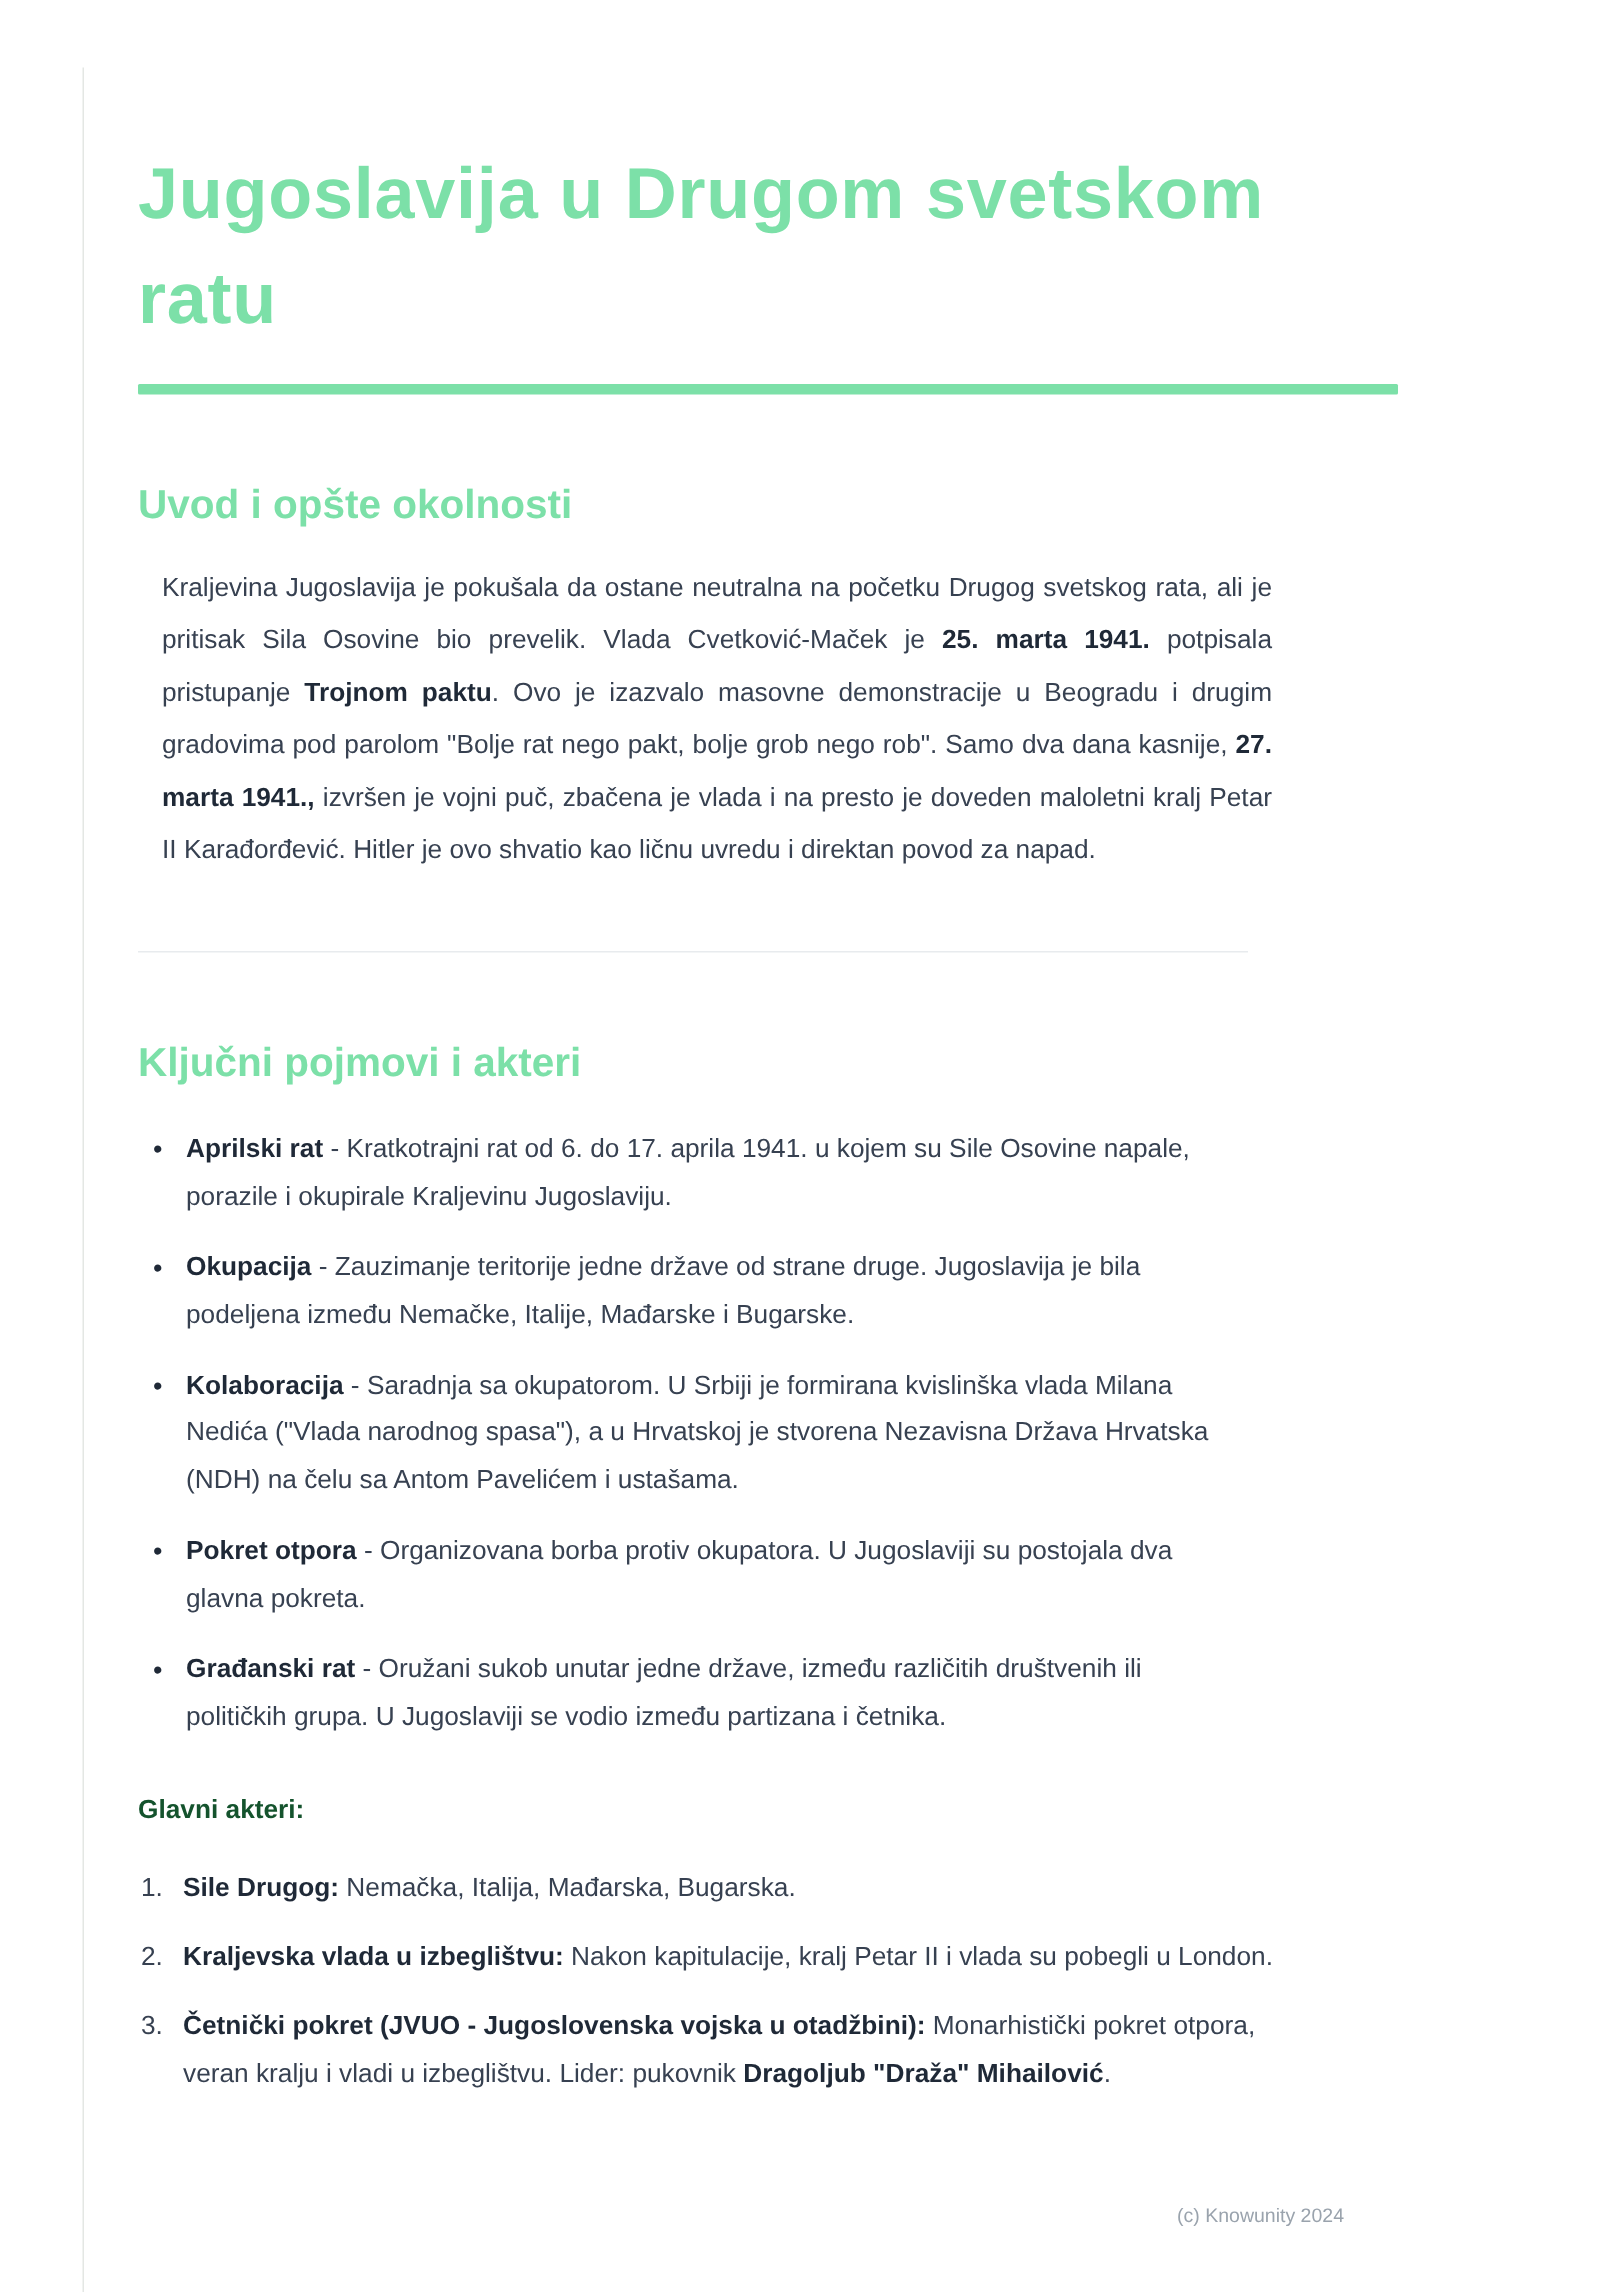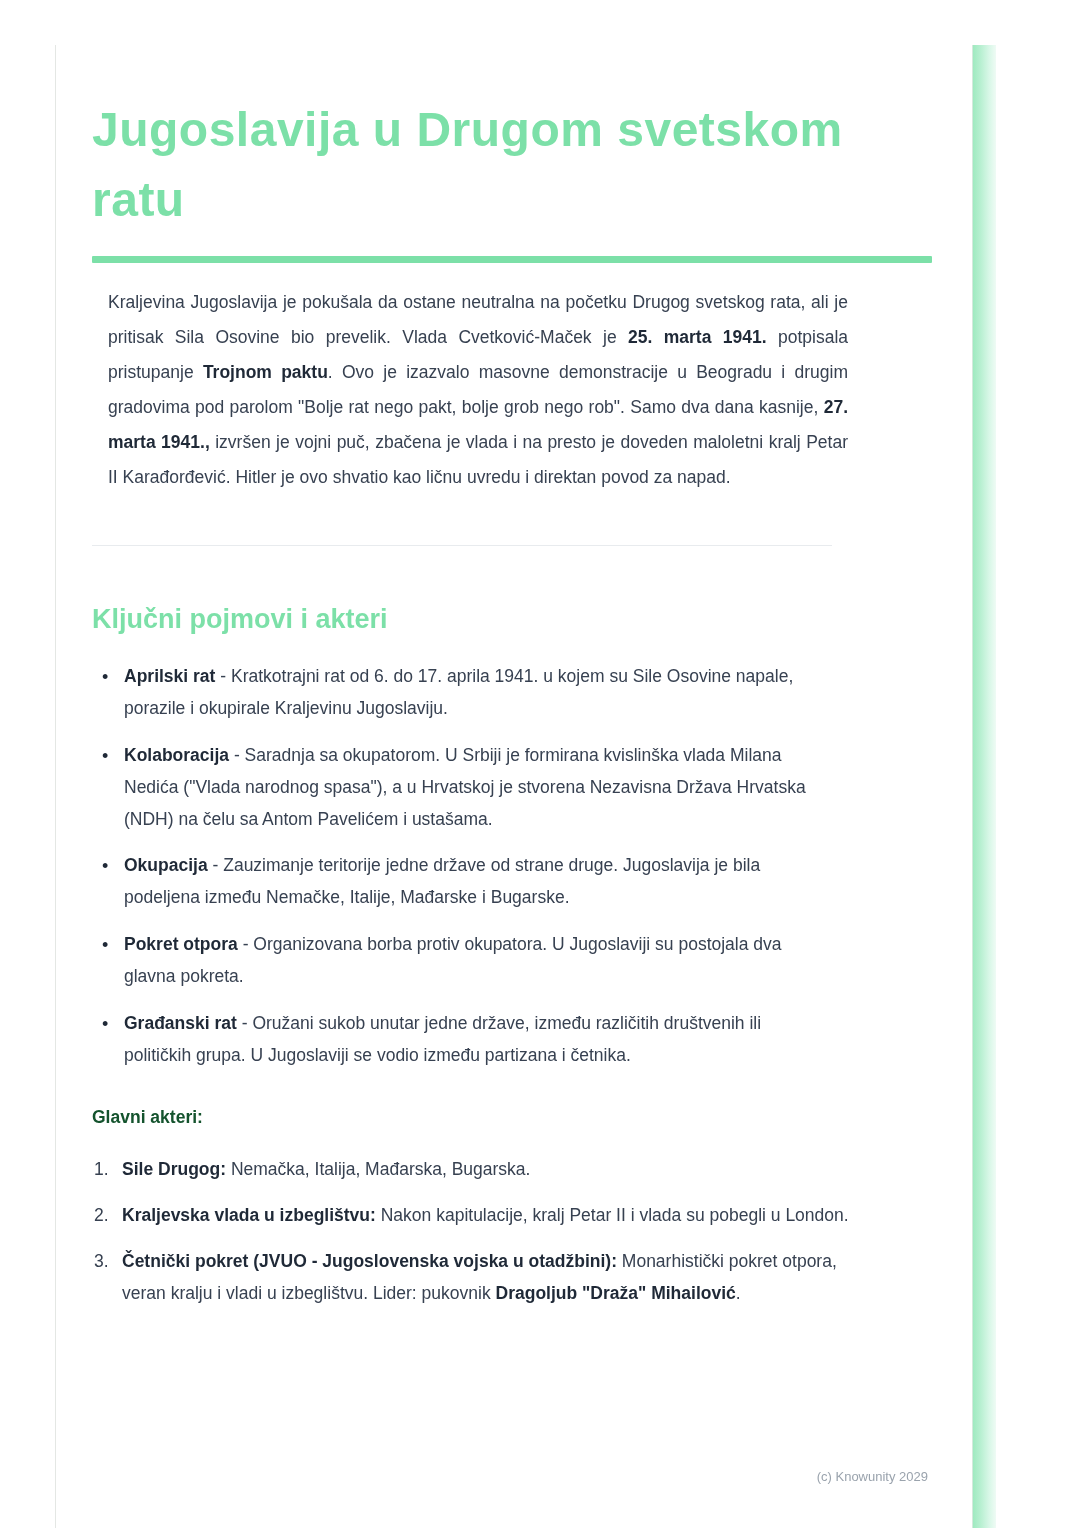--- a/index.html
+++ b/index.html
@@ -4,21 +4,20 @@
 <style>
   html, body { margin: 0; padding: 0; background: #ffffff; }
   .sheet {
     position: relative;
     width: 964px;
     height: 1528px;
     background: #ffffff;
     overflow: hidden;
     font-family: "Liberation Sans", "DejaVu Sans", sans-serif;
     color: #374151;
-    padding-left: 32px;
   }
   .left-line {
     position: absolute;
     left: 55px; top: 45px; bottom: 0;
     width: 1px;
     background: #e4e7e4;
   }
   .green-band {
     position: absolute;
     left: 972px; top: 45px; bottom: 0; right: 0;
@@ -127,32 +126,33 @@
 <div class="sheet">
   <div class="left-line"></div>
   <div class="green-band"></div>
 
   <main class="content">
 
     <h1 class="title">Jugoslavija u Drugom svetskom ratu</h1>
     <div class="title-rule"></div>
 
     <section>
+      <h2 class="section-heading">Uvod i opšte okolnosti</h2>
       <p class="body-paragraph"><span>Kraljevina Jugoslavija je pokušala da ostane neutralna na početku Drugog svetskog rata, ali je pritisak Sila Osovine bio prevelik. Vlada Cvetković-Maček je </span><strong>25. marta 1941.</strong><span> potpisala pristupanje </span><strong>Trojnom paktu</strong><span>. Ovo je izazvalo masovne demonstracije u Beogradu i drugim gradovima pod parolom "Bolje rat nego pakt, bolje grob nego rob". Samo dva dana kasnije, </span><strong>27. marta 1941.,</strong><span> izvršen je vojni puč, zbačena je vlada i na presto je doveden maloletni kralj Petar II Karađorđević. Hitler je ovo shvatio kao ličnu uvredu i direktan povod za napad.</span></p>
     </section>
 
     <hr class="divider">
 
     <section>
       <h2 class="section-heading">Ključni pojmovi i akteri</h2>
 
       <ul class="term-list">
         <li><strong>Aprilski rat</strong><span> - Kratkotrajni rat od 6. do 17. aprila 1941. u kojem su Sile Osovine napale, porazile i okupirale Kraljevinu Jugoslaviju.</span></li>
+        <li><strong>Okupacija</strong><span> - Zauzimanje teritorije jedne države od strane druge. Jugoslavija je bila podeljena između Nemačke, Italije, Mađarske i Bugarske.</span></li>
         <li><strong>Kolaboracija</strong><span> - Saradnja sa okupatorom. U Srbiji je formirana kvislinška vlada Milana Nedića ("Vlada narodnog spasa"), a u Hrvatskoj je stvorena Nezavisna Država Hrvatska (NDH) na čelu sa Antom Pavelićem i ustašama.</span></li>
-        <li><strong>Okupacija</strong><span> - Zauzimanje teritorije jedne države od strane druge. Jugoslavija je bila podeljena između Nemačke, Italije, Mađarske i Bugarske.</span></li>
         <li><strong>Pokret otpora</strong><span> - Organizovana borba protiv okupatora. U Jugoslaviji su postojala dva glavna pokreta.</span></li>
         <li><strong>Građanski rat</strong><span> - Oružani sukob unutar jedne države, između različitih društvenih ili političkih grupa. U Jugoslaviji se vodio između partizana i četnika.</span></li>
       </ul>
 
       <p class="actors-label">Glavni akteri:</p>
 
       <ol class="actors-list">
         <li>
           <span class="list-number">1.</span>
           <span><strong>Sile Drugog:</strong><span> Nemačka, Italija, Mađarska, Bugarska.</span></span>
@@ -163,14 +163,14 @@
         </li>
         <li>
           <span class="list-number">3.</span>
           <span><strong>Četnički pokret (JVUO - Jugoslovenska vojska u otadžbini):</strong><span> Monarhistički pokret otpora, veran kralju i vladi u izbeglištvu. Lider: pukovnik </span><strong>Dragoljub "Draža" Mihailović</strong><span>.</span></span>
         </li>
       </ol>
     </section>
 
   </main>
 
-  <div class="footer-credit">(c) Knowunity 2029</div>
+  <div class="footer-credit">(c) Knowunity 2024</div>
 </div>
 
 </body></html>

